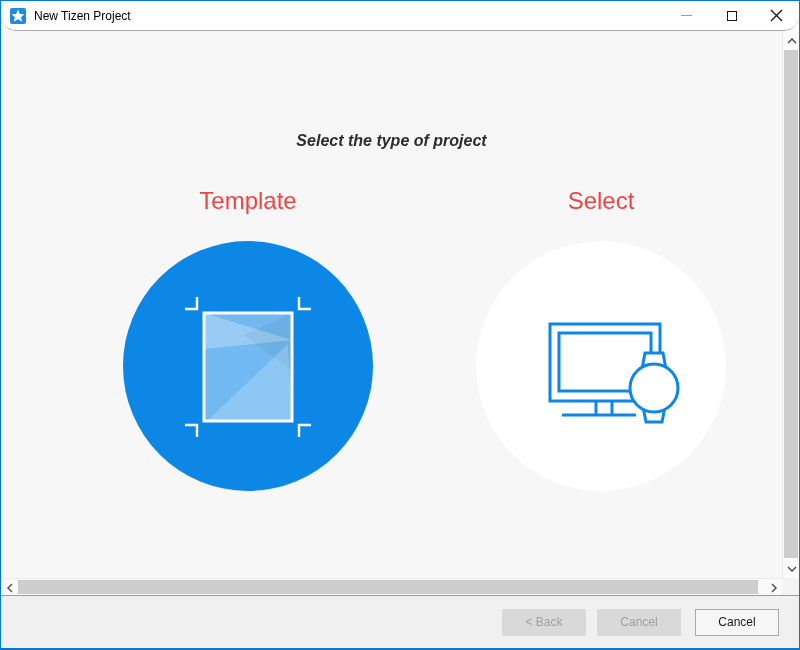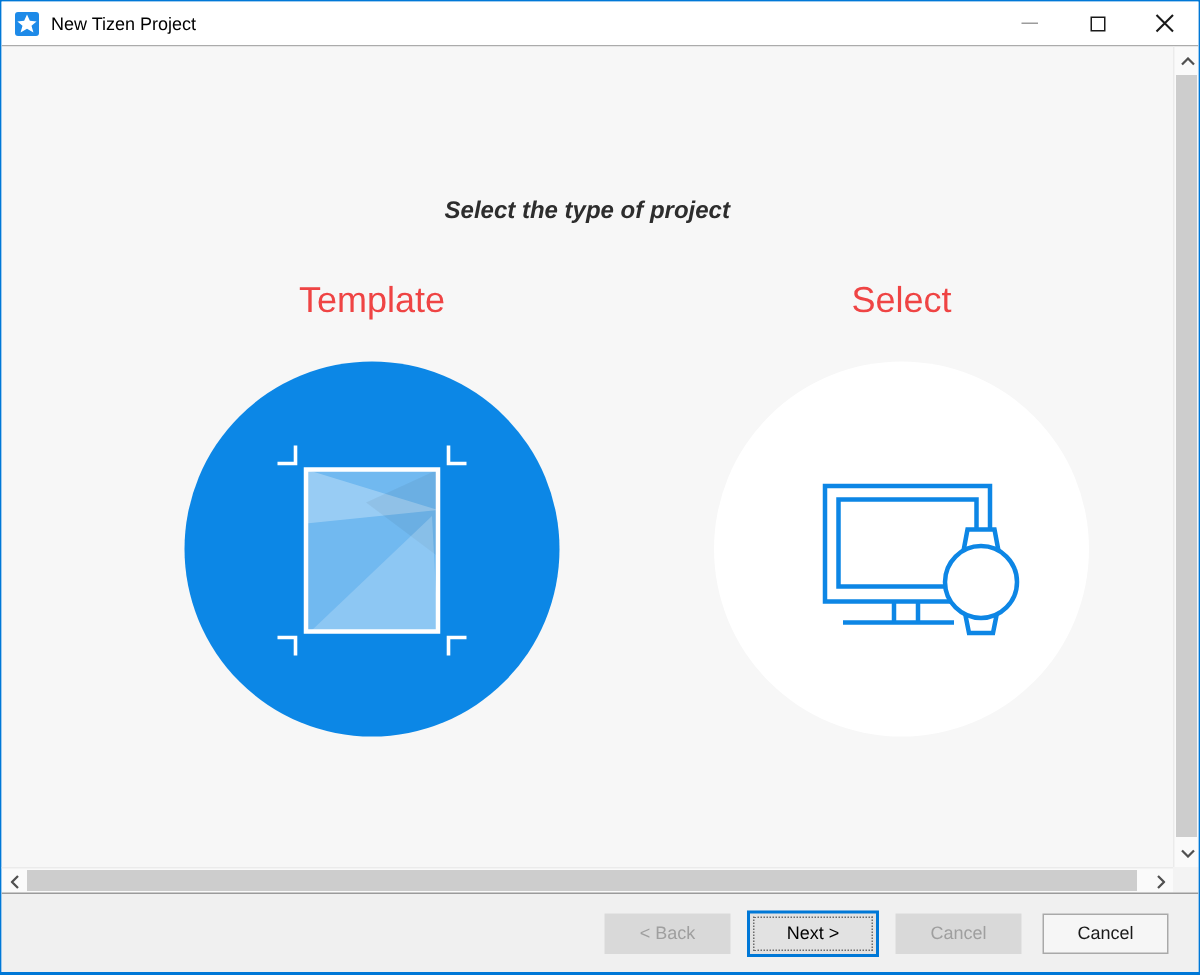--- a/index.html
+++ b/index.html
@@ -3,21 +3,21 @@
 <meta charset="utf-8">
 <style>
   html,body{margin:0;padding:0;background:#e8e8e8;font-family:"Liberation Sans",sans-serif;}
   .window{
     position:relative;width:800px;height:650px;box-sizing:border-box;
     border:1px solid var(--accent);border-bottom-width:2px;background:#fff;overflow:hidden;
   }
   
   .titlebar{
     position:absolute;top:0;left:0;right:0;height:30px;background:#fff;
-    border-bottom:1px solid #ababab;display:flex;align-items:center;box-sizing:border-box;
+    border-bottom:1px solid #ababab;display:flex;align-items:center;box-sizing:border-box;border-radius:15px;
   }
   .title-icon{width:16px;height:16px;margin-left:9px;flex:0 0 auto;}
   .title-text{margin-left:8px;font-size:12px;color:#000;white-space:nowrap;}
   .caption-buttons{margin-left:auto;display:flex;height:100%;}
   .caption-btn{width:45px;height:100%;display:flex;align-items:center;justify-content:center;}
   .glyph-min{width:11px;height:1px;background:#9c9c9c;}
   .glyph-max{width:10px;height:10px;border:1px solid #1a1a1a;box-sizing:border-box;background:transparent;}
   
   .content{
     position:absolute;top:30px;left:0;width:781px;height:547px;
@@ -154,18 +154,17 @@
     <div class="arrow arrow-right">
       <svg width="6" height="10" viewBox="0 0 6 10">
         <path d="M1 1 L5 5 L1 9" stroke="#505050" stroke-width="1.5" fill="none"></path>
       </svg>
     </div>
   </div>
   <div class="scroll-corner"></div>
 
   <div class="bottombar">
     <div class="btn disabled">&lt; Back</div>
-    <div class="btn-next">Next &gt;</div>
     <div class="btn disabled">Cancel</div>
     <div class="btn normal cancel">Cancel</div>
   </div>
 
 </div>
 
 </body></html>

